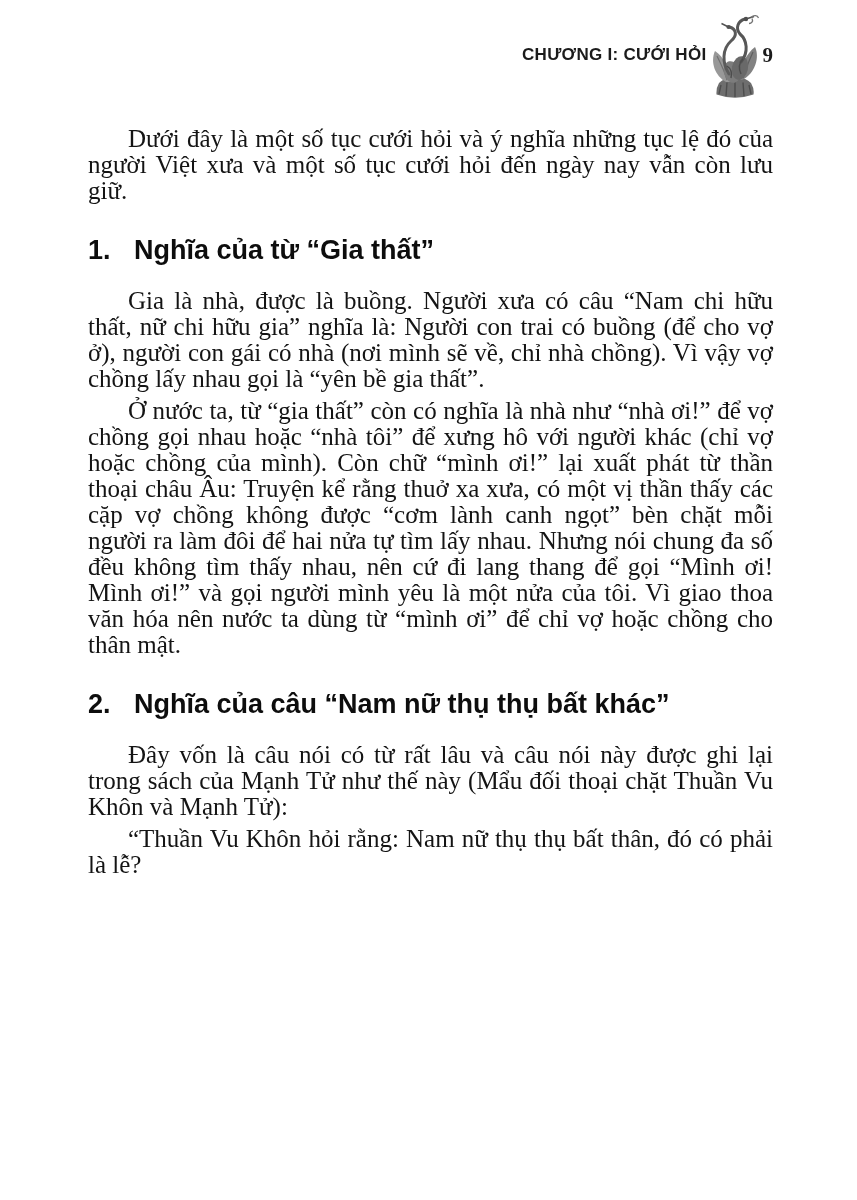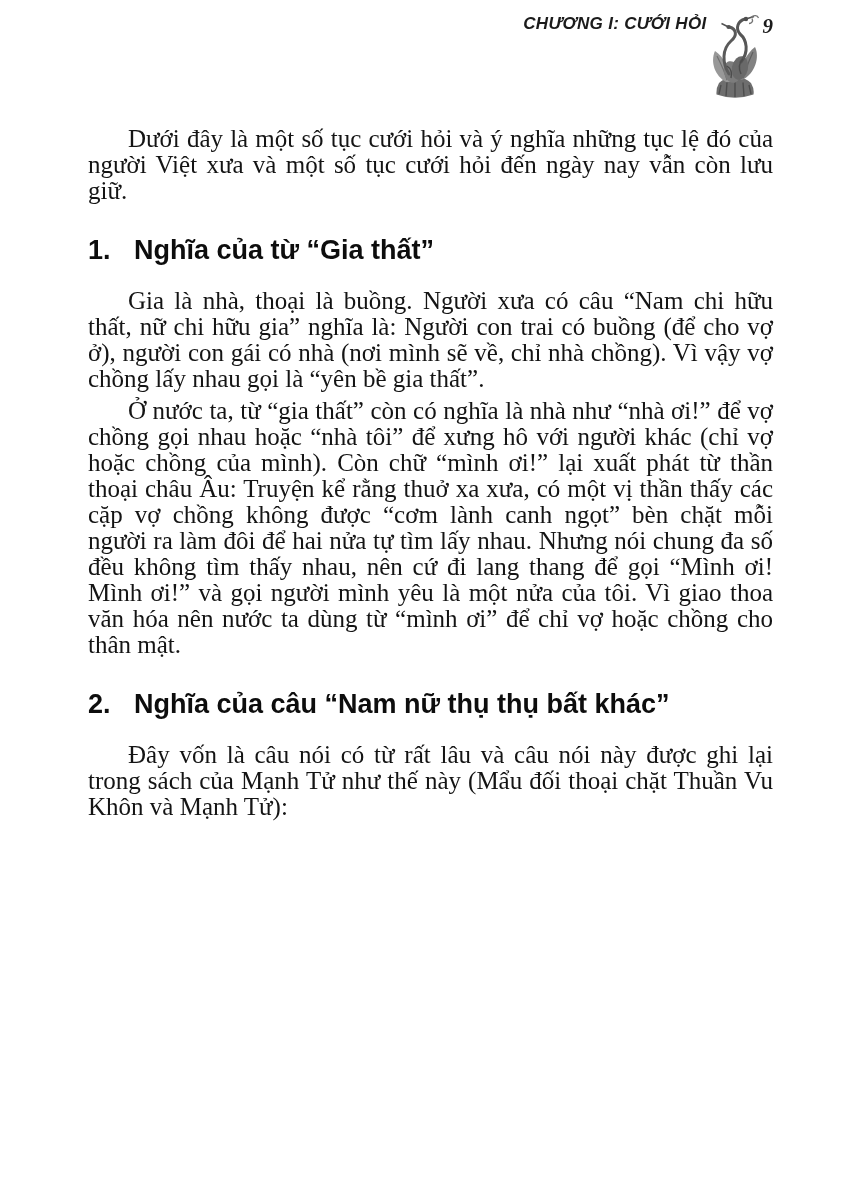--- a/index.html
+++ b/index.html
@@ -15,23 +15,22 @@
     box-sizing: border-box;
     padding: 14px 84px 0 88px;
     background: #ffffff;
     color: #141414;
     font-family: "Liberation Serif", serif;
     overflow: hidden;
   }
   .page-header {
     display: flex;
     justify-content: flex-end;
-    align-items: flex-start;
+    align-items: center;
     height: 84px;
-    font-style: italic;
   }
   .chapter-title {
     font-family: "Liberation Sans", sans-serif;
     font-size: 17px;
     font-weight: 600;
     letter-spacing: 0.3px;
     color: #1b1b1b;
     padding-bottom: 3px;
     white-space: nowrap;
   }
@@ -110,23 +109,24 @@
     <span class="page-number">9</span>
   </div>
 
   <p class="body-par intro">Dưới đây là một số tục cưới hỏi và ý nghĩa những tục lệ đó của người Việt xưa và một số tục cưới hỏi đến ngày nay vẫn còn lưu giữ.</p>
 
   <h2 class="section-heading">
     <span class="hnum">1.</span>
     <span class="htitle">Nghĩa của từ “Gia thất”</span>
   </h2>
 
-  <p class="body-par">Gia là nhà, thoại là buồng. Người xưa có câu “Nam chi hữu thất, nữ chi hữu gia” nghĩa là: Người con trai có buồng (để cho vợ ở), người con gái có nhà (nơi mình sẽ về, chỉ nhà chồng). Vì vậy vợ chồng lấy nhau gọi là “yên bề gia thất”.</p>
+  <p class="body-par">Gia là nhà, được là buồng. Người xưa có câu “Nam chi hữu thất, nữ chi hữu gia” nghĩa là: Người con trai có buồng (để cho vợ ở), người con gái có nhà (nơi mình sẽ về, chỉ nhà chồng). Vì vậy vợ chồng lấy nhau gọi là “yên bề gia thất”.</p>
   <p class="body-par">Ở nước ta, từ “gia thất” còn có nghĩa là nhà như “nhà ơi!” để vợ chồng gọi nhau hoặc “nhà tôi” để xưng hô với người khác (chỉ vợ hoặc chồng của mình). Còn chữ “mình ơi!” lại xuất phát từ thần thoại châu Âu: Truyện kể rằng thuở xa xưa, có một vị thần thấy các cặp vợ chồng không được “cơm lành canh ngọt” bèn chặt mỗi người ra làm đôi để hai nửa tự tìm lấy nhau. Nhưng nói chung đa số đều không tìm thấy nhau, nên cứ đi lang thang để gọi “Mình ơi! Mình ơi!” và gọi người mình yêu là một nửa của tôi. Vì giao thoa văn hóa nên nước ta dùng từ “mình ơi” để chỉ vợ hoặc chồng cho thân mật.</p>
 
   <h2 class="section-heading">
     <span class="hnum">2.</span>
     <span class="htitle">Nghĩa của câu “Nam nữ thụ thụ bất khác”</span>
   </h2>
 
   <p class="body-par">Đây vốn là câu nói có từ rất lâu và câu nói này được ghi lại trong sách của Mạnh Tử như thế này (Mẩu đối thoại chặt Thuần Vu Khôn và Mạnh Tử):</p>
+  <p class="body-par">“Thuần Vu Khôn hỏi rằng: Nam nữ thụ thụ bất thân, đó có phải là lễ?</p>
 
 </div>
 
 </body></html>

